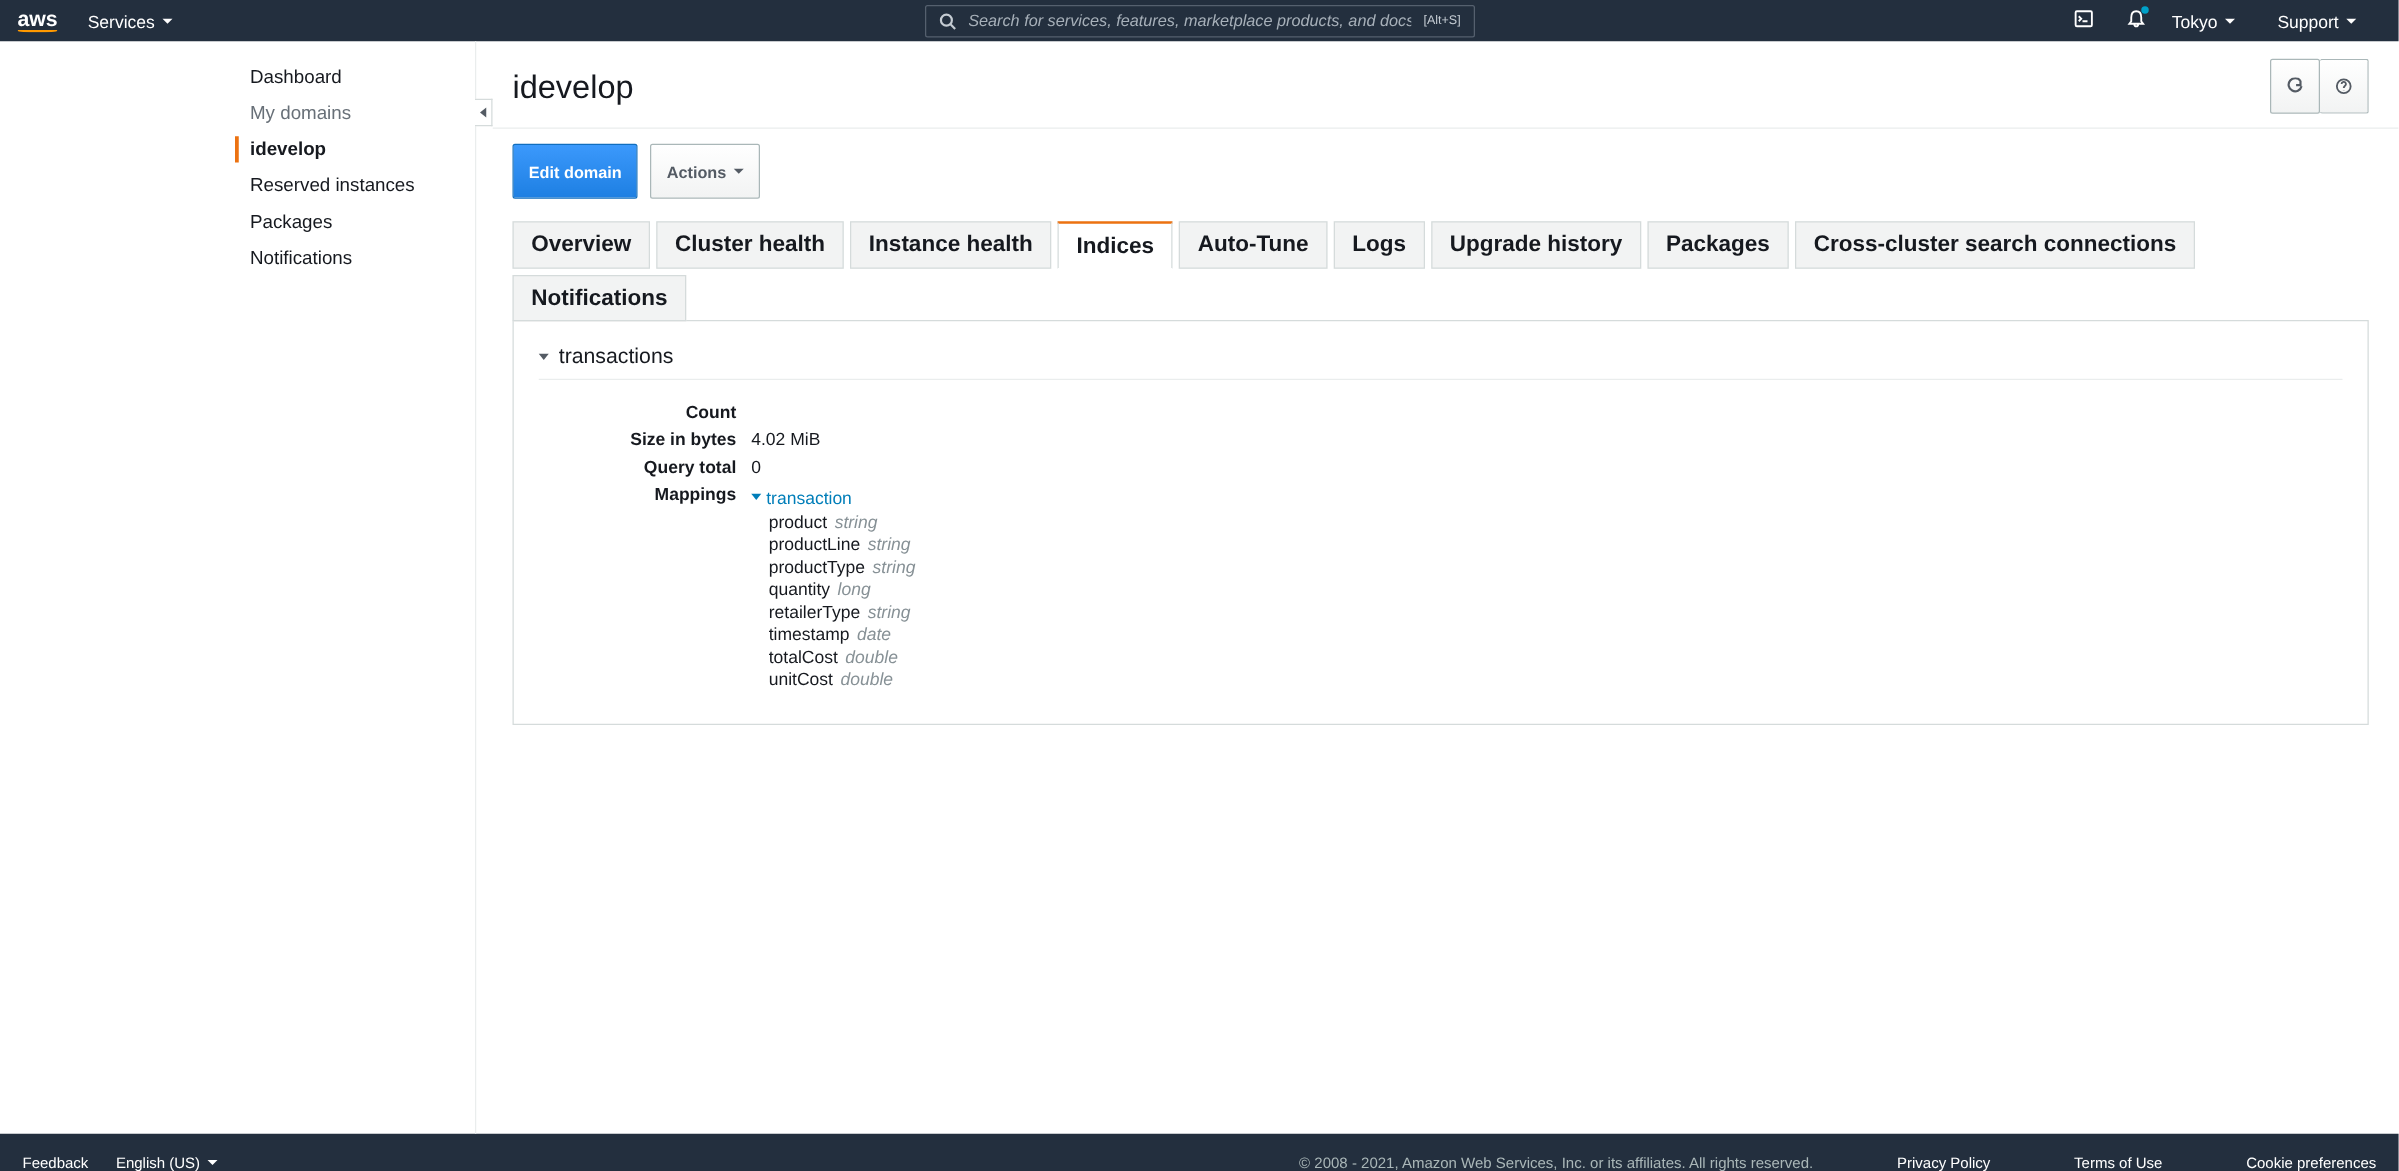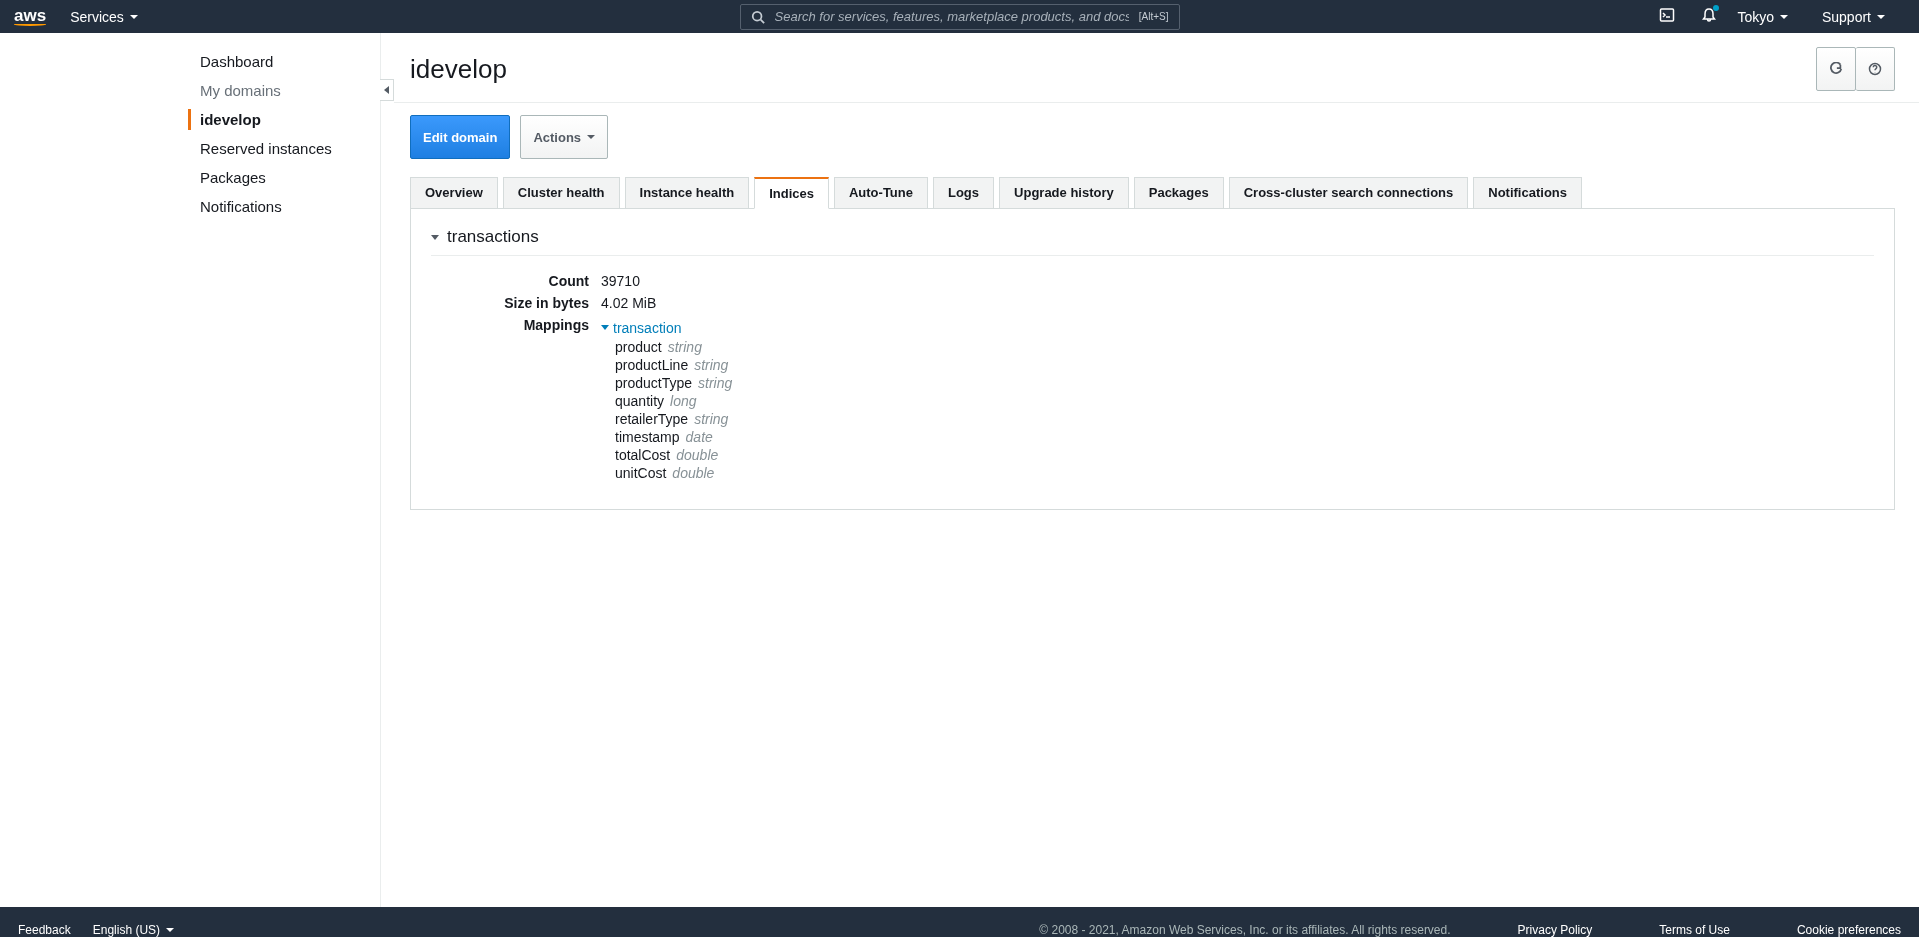--- a/index.html
+++ b/index.html
@@ -44,21 +44,21 @@
 .page-title { font-size: 26px; font-weight: 400; color: #16191f; }
 .page-head .btn-group { display:flex; }
 .btn { height: 44px; padding: 0 12px; background: linear-gradient(#ffffff,#f2f3f3); border: 1px solid #aab7b8; color: #545b64; font-weight: 700; font-size: 13px; border-radius: 2px; cursor: pointer; display:inline-flex; align-items:center; gap:6px; }
 .btn + .btn.joined { border-left: none; }
 .edit-btn { background: #0d6efd; }
 .edit-btn { background: #1e88e5; border:1px solid #0d6ab4; color:#ffffff; font-weight:700; }
 .actions-row { margin: 12px 0 18px 0; display:flex; gap:10px; }
 
 
 .tabs { display: flex; flex-wrap: wrap; gap: 5px; }
-.tab { padding: 7px 14px; background: #f2f3f3; border: 1px solid #d5dbdb; color: #16191f; font-weight: 700; font-size: 13px; cursor: pointer; border-bottom: 1px solid #d5dbdb; }
+.tab { padding: 7px 14px; background: #f2f3f3; border: 1px solid #d5dbdb; color: #16191f; font-weight: 700; font-size: 18px; cursor: pointer; border-bottom: 1px solid #d5dbdb; }
 .tab.active { background: #ffffff; border-top: 2px solid #ec7211; border-bottom-color: #ffffff; position: relative; z-index: 2; }
 .panel { border: 1px solid #d5dbdb; margin-top: -1px; padding: 14px 20px 24px 20px; }
 
 
 .index-header { display: flex; align-items: center; gap: 8px; font-size: 17px; padding: 4px 0 8px 0; border-bottom: 1px solid #eaeded; margin-bottom: 14px; cursor:pointer; }
 .index-header .tri-d { width:0; height:0; border-left:4px solid transparent; border-right:4px solid transparent; border-top:5px solid #545b64; }
 .fields { }
 .field-row { display: flex; padding: 3px 0; font-size: 14px; }
 .field-row .label { width: 170px; text-align: right; font-weight: 700; padding-right: 12px; color:#16191f; }
 .field-row .value { flex: 1; color: #16191f; }
@@ -195,25 +195,28 @@
 
       <div class="panel">
         <div class="index-header">
           <span class="tri-d"></span>
           <span>transactions</span>
         </div>
 
         <div class="fields">
           <div class="field-row">
             <div class="label">Count</div>
-            <div class="value">39710</div>
           </div>
           <div class="field-row">
             <div class="label">Size in bytes</div>
             <div class="value">4.02 MiB</div>
+          </div>
+          <div class="field-row">
+            <div class="label">Query total</div>
+            <div class="value">0</div>
           </div>
           <div class="field-row">
             <div class="label">Mappings</div>
             <div class="value">
               <span class="mapping-type">
                 <span class="tri-sm"></span>
                 <span>transaction</span>
               </span>
               <div class="mapping-children" id="mapping-children">
                   <div class="map-row"><span class="fn">product</span><span class="ft">string</span></div>

